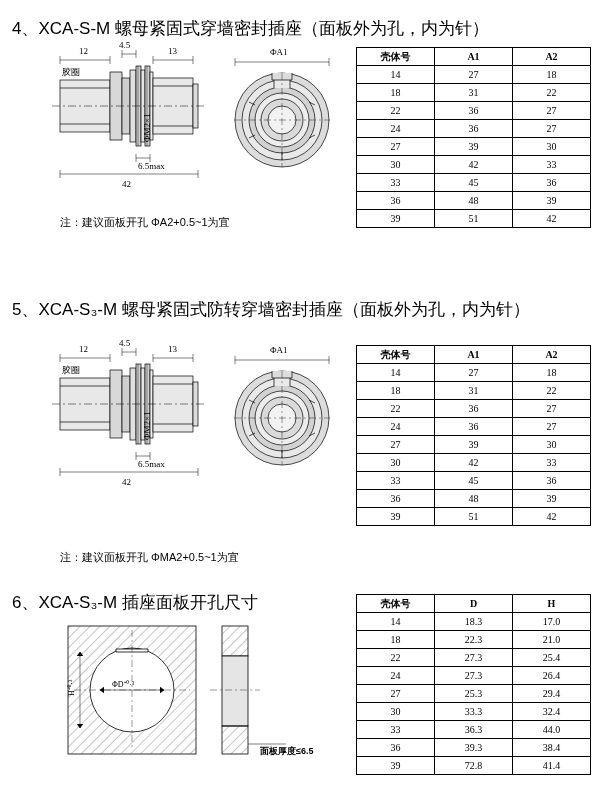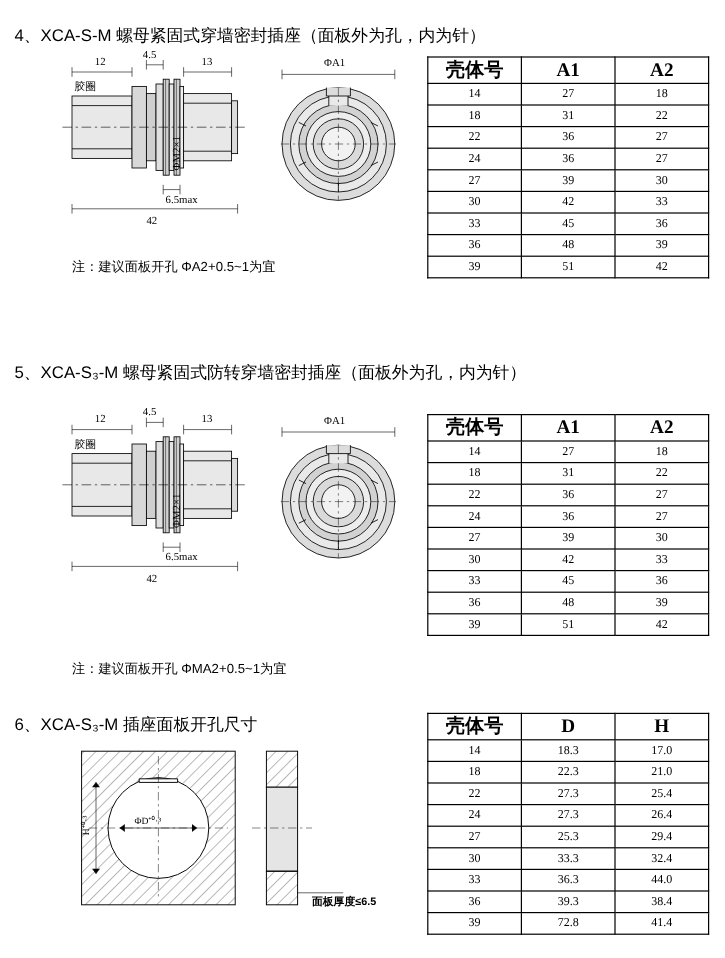--- a/index.html
+++ b/index.html
@@ -6,21 +6,21 @@
   body{
     width:604px;height:798px;
     background:#ffffff;
     font-family:"Liberation Sans", sans-serif;
     color:#000;
     position:relative;
     overflow:hidden;
   }
   .section{position:absolute;left:0;width:604px;}
   .sec-title{
-    font-size:14px;
+    font-size:17px;
     line-height:14px;
     white-space:nowrap;
   }
   .note{
     font-size:11px;
     white-space:nowrap;
     margin-left:20px;
   }
 
   
@@ -29,21 +29,21 @@
     font-family:"Liberation Serif", serif;
     font-size:10px;
   }
   table.spec th, table.spec td{
     border:1px solid #000;
     text-align:center;
     height:17px;
     padding:0;
     font-weight:normal;
   }
-  table.spec th{font-weight:bold;font-size:16px;}
+  table.spec th{font-weight:bold;font-size:10px;}
   table.spec col.c1{width:78px;}
   table.spec col.c2{width:78px;}
   table.spec col.c3{width:78px;}
 
   
   .draw{position:absolute;}
   svg{display:block;overflow:visible;}
   .lbl{font-family:"Liberation Serif", serif;font-size:9px;}
   .lblz{font-family:"Liberation Serif", serif;font-size:8px;}
   .cn{font-family:"Liberation Sans", sans-serif;font-size:9px;}

